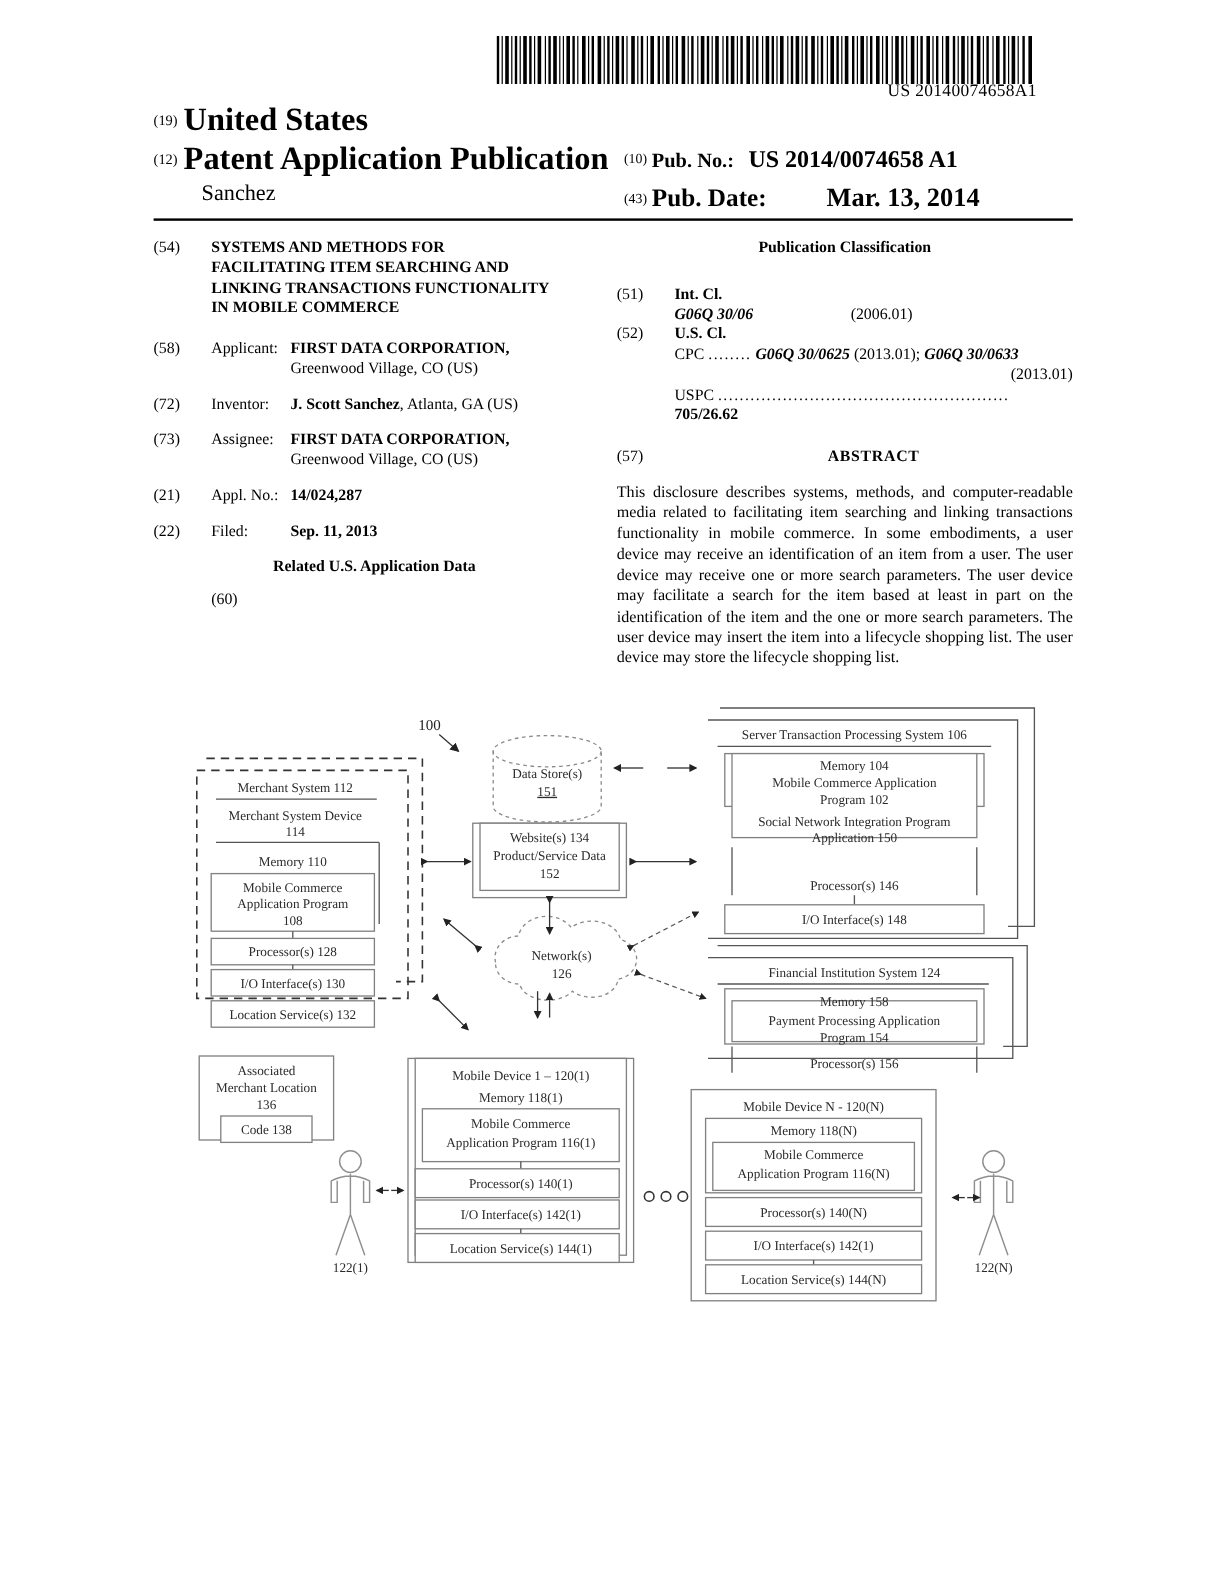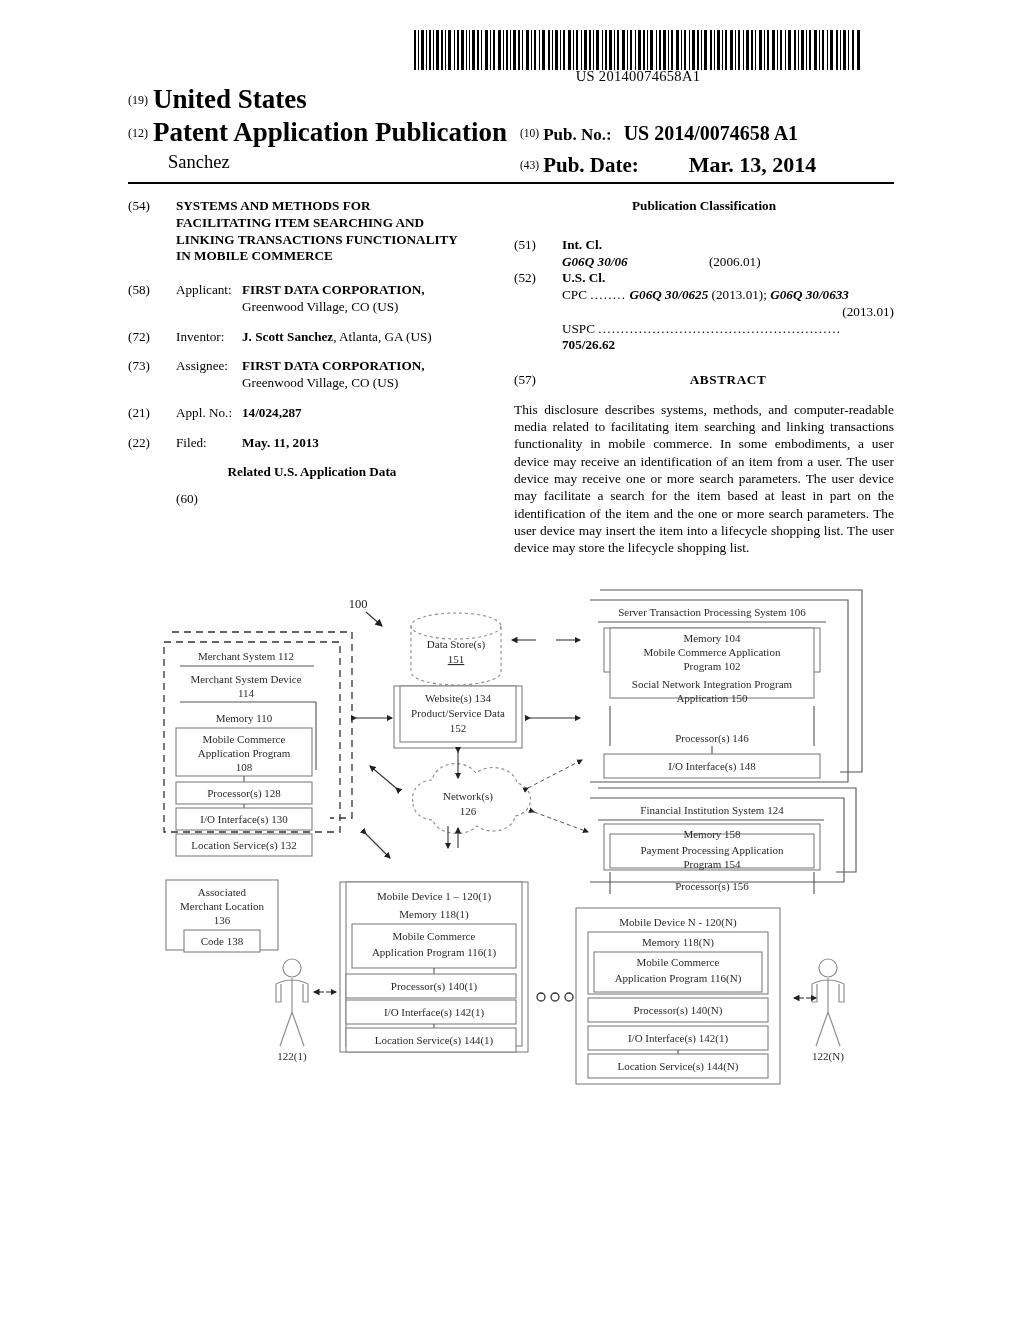--- a/index.html
+++ b/index.html
@@ -23,21 +23,21 @@
     top: 30px;
     width: 452px;
     height: 40px;
   }
   #barcode-area .bars { width: 100%; height: 100%; display: block; }
   #barcode-number {
     position: absolute;
     left: 412px;
     top: 68px;
     width: 452px;
-    text-align: center;
+    text-align: right;
     font-size: 14.5px;
     letter-spacing: 0.3px;
   }
 
   
   #masthead {
     position: absolute;
     left: 128px;
     top: 84px;
     width: 768px;
@@ -350,21 +350,21 @@
     <span class="sublabel">Assignee:</span><span class="body"><span class="b">FIRST DATA CORPORATION,</span><br><span>Greenwood Village, CO (US)</span></span>
   </div>
 
   <div class="fld">
     <span class="code">(21)</span>
     <span class="sublabel">Appl. No.:</span><span class="body b">14/024,287</span>
   </div>
 
   <div class="fld">
     <span class="code">(22)</span>
-    <span class="sublabel">Filed:</span><span class="body b">May. 11, 2013</span>
+    <span class="sublabel">Filed:</span><span class="body b">Sep. 11, 2013</span>
   </div>
 
   <div id="related-head">Related U.S. Application Data</div>
 
   <div id="prov-field">
     <span class="code">(60)</span>
   </div>
 </div>
 
 <div id="col-right">

